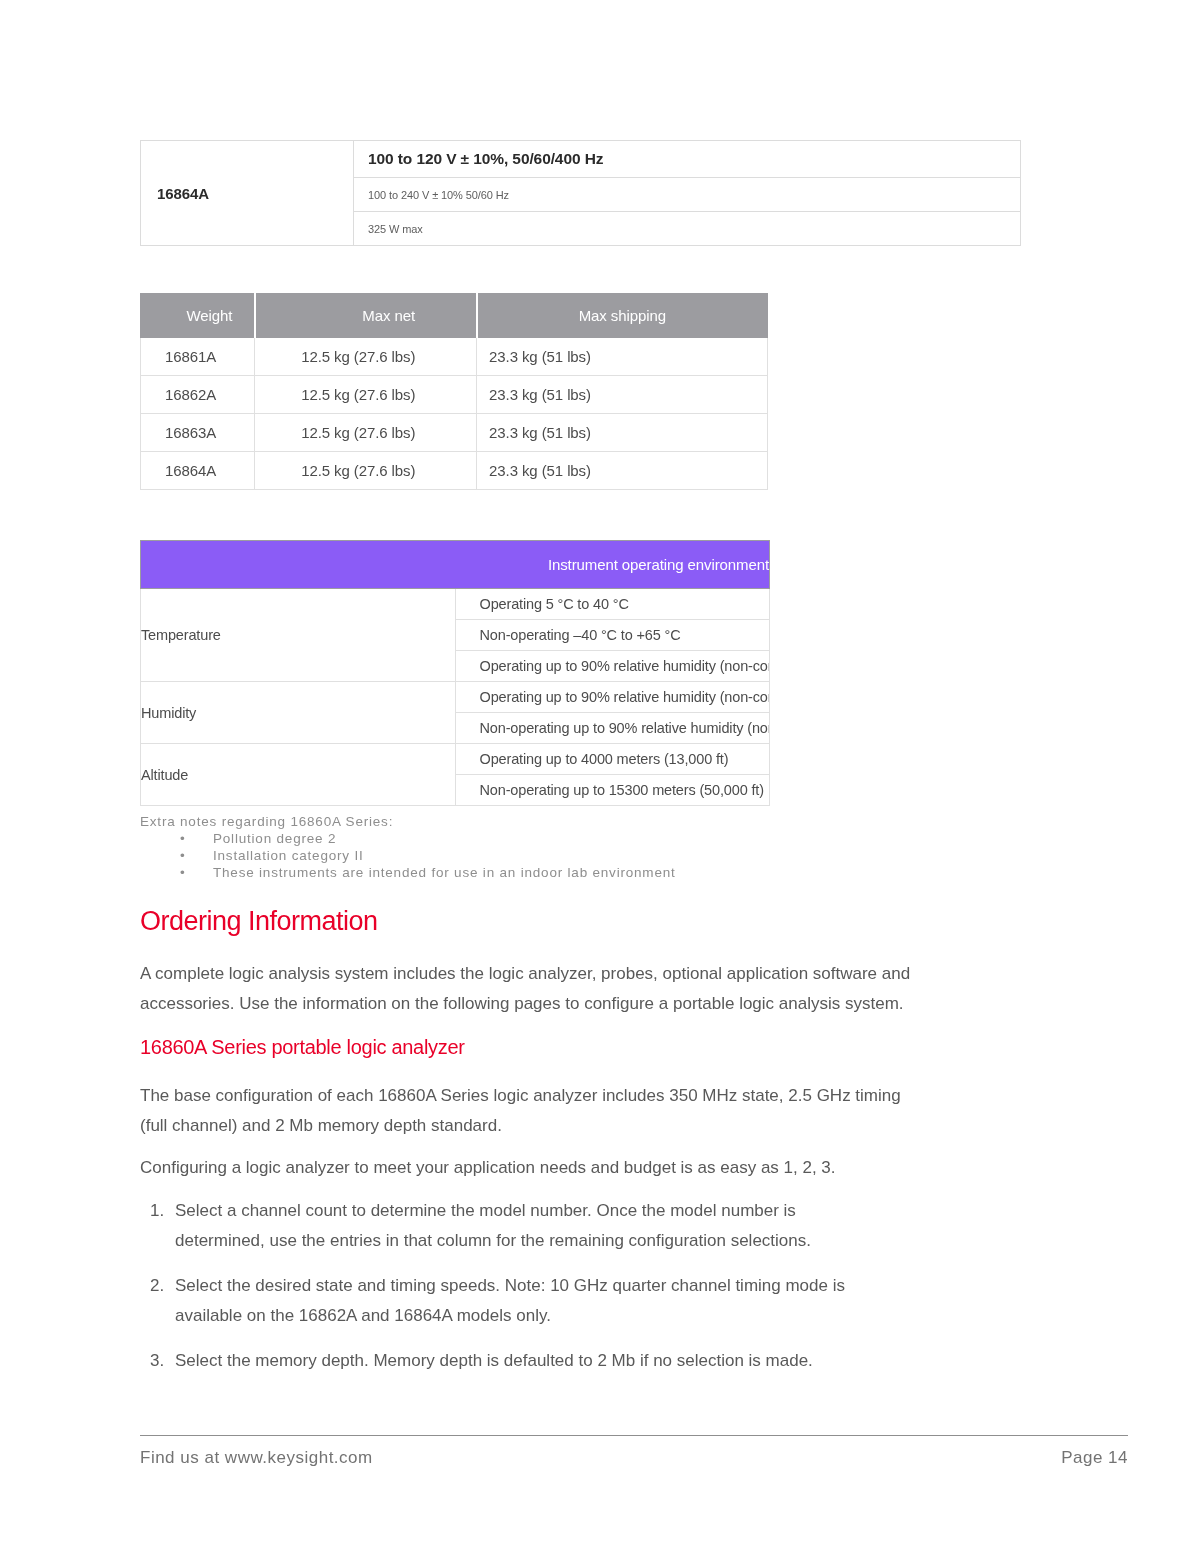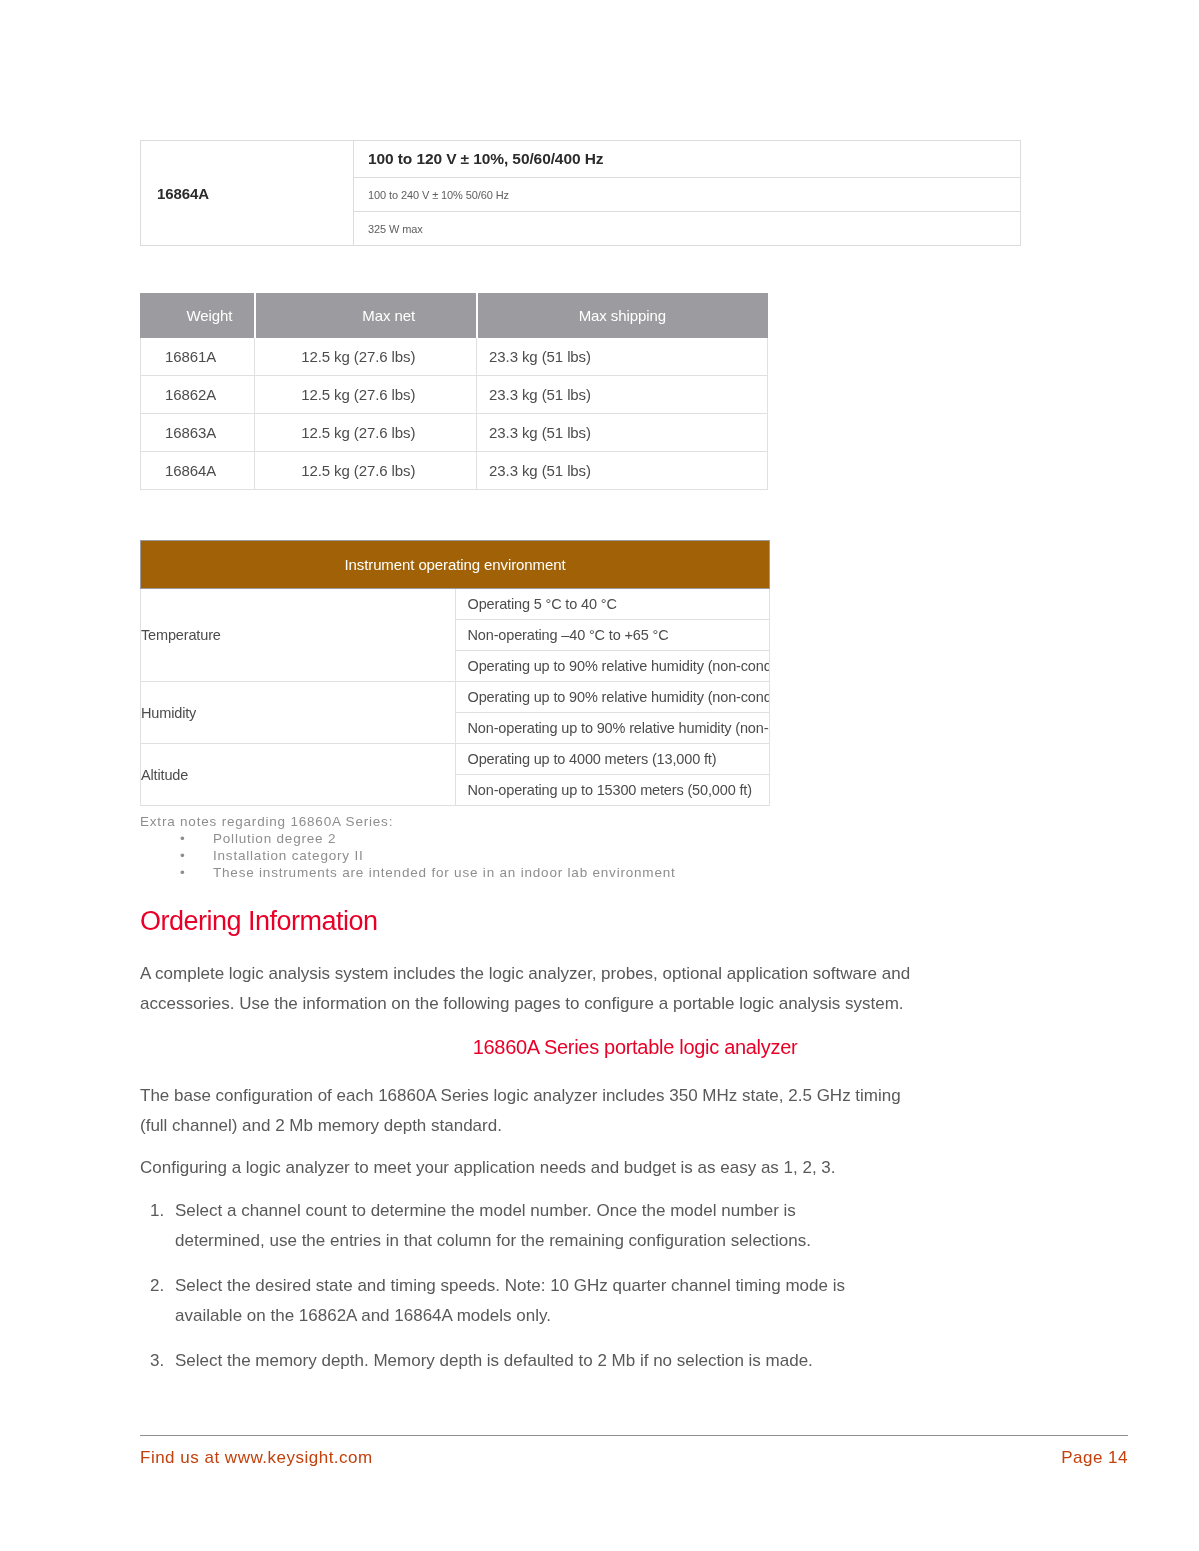--- a/index.html
+++ b/index.html
@@ -42,57 +42,57 @@
     border:1px solid #e0e0e0; height:38px; font-size:15px; color:#4c4c4c;
     padding-left:12px; letter-spacing:-0.1px; white-space:nowrap; overflow:hidden;
   }
   .weight-table .c0 { width:106px;padding-left:24px; }
   .weight-table .c1 { width:206px;padding-left:46px; }
   .weight-table .c2 { width:270px; }
 
   
   .env-table { width:630px; margin-top:50px; }
   .env-table th {
-    background:#a16207; color:#ffffff; font-weight:normal; font-size:15px;
-    height:48px; text-align:center; letter-spacing:-0.1px; border:1px solid #9c9ca0;
+    background:#8b5cf6; color:#ffffff; font-weight:normal; font-size:15px;
+    height:48px; text-align:right; letter-spacing:-0.1px; border:1px solid #9c9ca0;
   }
   .env-table td {
     border:1px solid #e0e0e0; font-size:14.5px; color:#4c4c4c;
     letter-spacing:-0.15px; white-space:nowrap; overflow:hidden;
   }
   .env-table .label-cell { width:153px; }
-  .env-table .val-cell { padding-left:12px; height:31px; }
+  .env-table .val-cell { padding-left:24px; height:31px; }
 
   
   .notes { margin-top:7px; color:#8e8e8e; font-size:13.5px; letter-spacing:0.8px; }
   .notes .intro { line-height:17px; }
   .notes ul { list-style:none; }
   .notes li { line-height:17px; padding-left:40px; position:relative; }
   .notes .bullet { position:absolute; left:40px; top:0; }
   .notes .note-text { padding-left:33px; display:inline-block; }
 
   
   .h1 { margin-top:24px; color:#e90029; font-size:27px; font-weight:normal; letter-spacing:-0.5px; line-height:32px; }
-  .h2 { margin-top:16px; color:#e90029; font-size:20px; font-weight:normal; letter-spacing:-0.3px; line-height:24px;text-align:center; }
+  .h2 { margin-top:16px; color:#e90029; font-size:20px; font-weight:normal; letter-spacing:-0.3px; line-height:24px; }
   .para { color:#595959; font-size:17px; line-height:30px; white-space:pre-line; }
   .para.intro  { margin-top:22px; }
   .para.base   { margin-top:22px; }
   .para.config { margin-top:12px; }
 
   .steps { margin-top:13px; }
   .step { display:flex; margin-bottom:15px; }
   .step-num { width:35px; padding-left:10px; color:#595959; font-size:17px; line-height:30px; flex:0 0 auto; }
   .step-text { color:#595959; font-size:17px; line-height:30px; white-space:pre-line; }
 
   
   .footer-rule { position:absolute; left:140px; top:1435px; width:988px; height:0; border-top:1px solid #8f8f8f; }
   .footer-row {
     position:absolute; left:140px; top:1448px; width:988px;
     display:flex; justify-content:space-between;
-    color:#c2410c; font-size:17px; letter-spacing:0.5px;
+    color:#737373; font-size:17px; letter-spacing:0.5px;
   }
 </style>
 </head>
 <body>
 
 <div class="page">
   <div class="content">
 
     <table class="power-table">
       <tbody>

